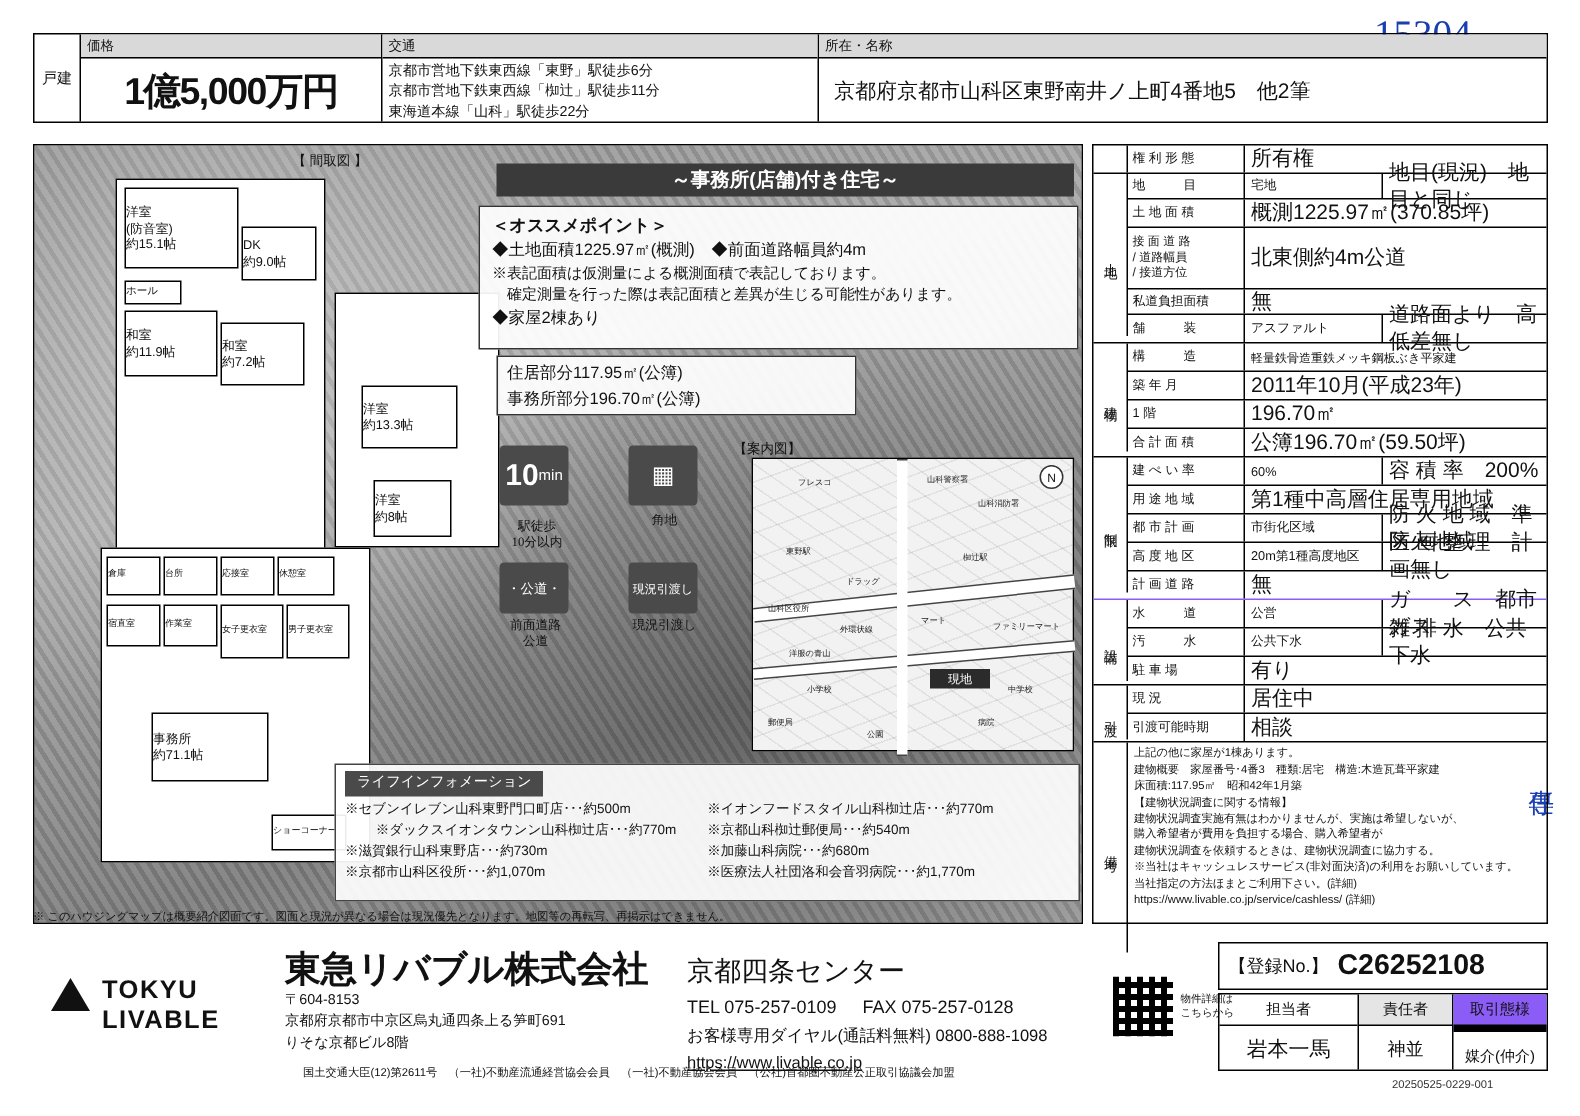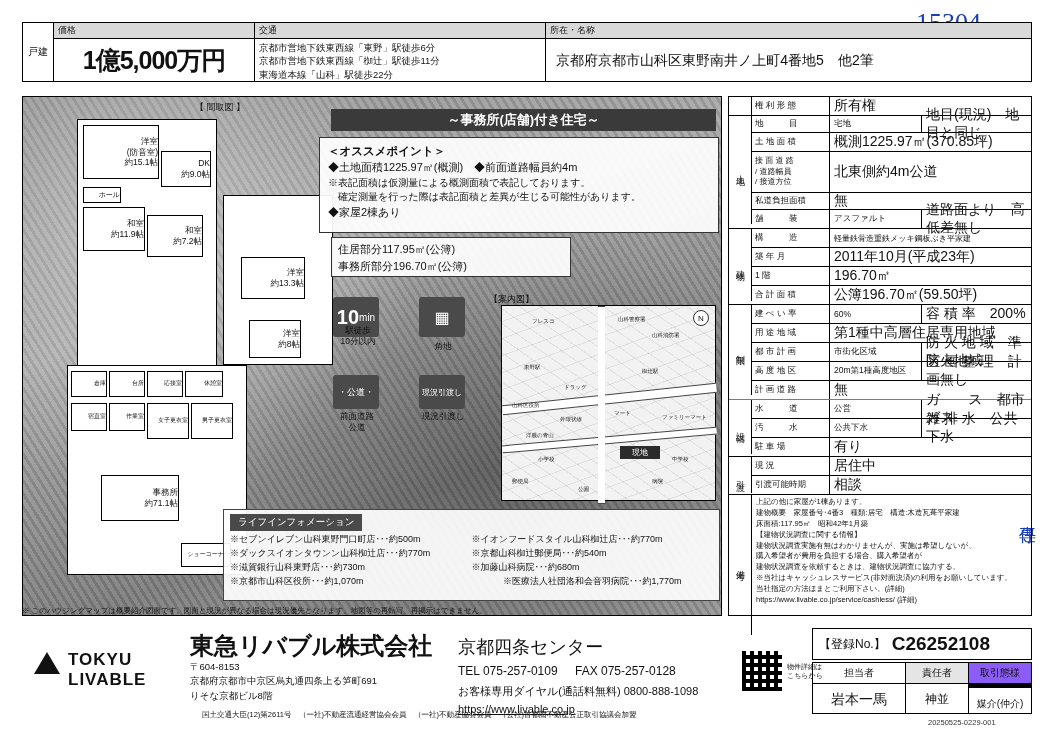--- a/index.html
+++ b/index.html
@@ -24,21 +24,21 @@
   #plan-img{position:absolute;inset:0;
     background:
       radial-gradient(circle at 18% 22%, rgba(255,255,255,.35), transparent 40%),
       radial-gradient(circle at 70% 75%, rgba(0,0,0,.25), transparent 45%),
       repeating-linear-gradient(58deg, rgba(0,0,0,.10) 0 3px, rgba(255,255,255,.07) 3px 7px),
       linear-gradient(160deg,#8e8e8e 0%, #a9a9a9 35%, #7e7e7e 70%, #9d9d9d 100%);
   }
 
   
   .room{position:absolute;border:1px solid #000;background:#fff;font-size:8.5px;
-        display:flex;flex-direction:column;align-items:flex-end;justify-content:center;line-height:1.25;}
+        display:flex;flex-direction:column;align-items:flex-start;justify-content:center;line-height:1.25;}
   .room b{font-weight:normal;}
 
   
   #banner{left:330px;top:108px;width:385px;height:22px;background:#3a3a3a;color:#fff;font-size:13px;font-weight:bold;}
   #pointbox{left:318px;top:136px;width:400px;height:94px;background:rgba(255,255,255,.93);border:1px solid #333;padding:5px 8px;box-sizing:border-box;font-size:11px;line-height:1.45;}
   #pointbox .ttl{font-weight:bold;font-size:11.5px;}
   #areabox{left:330px;top:234px;width:230px;height:40px;background:rgba(255,255,255,.93);border:1px solid #333;font-size:11px;padding:3px 6px;box-sizing:border-box;line-height:1.55;}
 
   
   .badge{position:absolute;background:#4a4a4a;color:#fff;border-radius:3px;}
@@ -204,21 +204,21 @@
       <div>住居部分117.95㎡(公簿)</div>
       <div>事務所部分196.70㎡(公簿)</div>
     </div>
 
     <div class="abs" style="left:310px;top:200px;width:190px;height:140px;">
 
       <div class="badge ctr" style="left:0;top:0;width:46px;height:40px;">
         <span style="font-size:20px;font-weight:bold;">10</span>
           <span style="font-size:10px;">min</span>
       </div>
-      <div class="badge-lab" style="left:-4px;top:28px;width:58px;white-space:pre-line;">駅徒歩
+      <div class="badge-lab" style="left:-4px;top:48px;width:58px;white-space:pre-line;font-family:Liberation Serif, serif;">駅徒歩
 10分以内</div>
 
       <div class="badge ctr" style="left:86px;top:0;width:46px;height:40px;font-size:16px;">▦</div>
       <div class="badge-lab" style="left:82px;top:44px;width:56px;">角地</div>
 
       <div class="badge ctr" style="left:0;top:78px;width:46px;height:34px;font-size:9px;">・公道・</div>
       <div class="badge-lab" style="left:-6px;top:114px;width:60px;white-space:pre-line;">前面道路
 公道</div>
 
       <div class="badge ctr" style="left:86px;top:78px;width:46px;height:34px;font-size:8px;">現況引渡し</div>
@@ -249,26 +249,26 @@
       <div class="mapdot" style="left:10px;top:172px;">郵便局</div>
       <div class="mapdot" style="left:76px;top:180px;">公園</div>
       <div class="abs ctr" id="genchi">現地</div>
     </div>
 
     <div class="abs" id="lifebox" style="left:200px;top:412px;width:497px;height:92px;">
       <span class="lt">ライフインフォメーション</span>
       <div style="display:flex;flex-wrap:wrap;">
         <div style="width:50%;">※セブンイレブン山科東野門口町店･･･約500m</div>
         <div style="width:50%;">※イオンフードスタイル山科椥辻店･･･約770m</div>
-        <div style="width:50%;">※ダックスイオンタウンン山科椥辻店･･･約770m</div>
+        <div style="width:50%;text-align:center;">※ダックスイオンタウンン山科椥辻店･･･約770m</div>
         <div style="width:50%;">※京都山科椥辻郵便局･･･約540m</div>
         <div style="width:50%;">※滋賀銀行山科東野店･･･約730m</div>
         <div style="width:50%;">※加藤山科病院･･･約680m</div>
         <div style="width:50%;">※京都市山科区役所･･･約1,070m</div>
-        <div style="width:50%;text-align:center;">※医療法人社団洛和会音羽病院･･･約1,770m</div>
+        <div style="width:50%;">※医療法人社団洛和会音羽病院･･･約1,770m</div>
       </div>
     </div>
   </div>
 
   <div id="disclaimer" class="abs">※ このハウジングマップは概要紹介図面です。図面と現況が異なる場合は現況優先となります。地図等の再転写、再掲示はできません。</div>
 
   <div id="spec" class="abs bx">
 
     <div class="srow" style="height:18px;">
       <div class="scat"></div>

